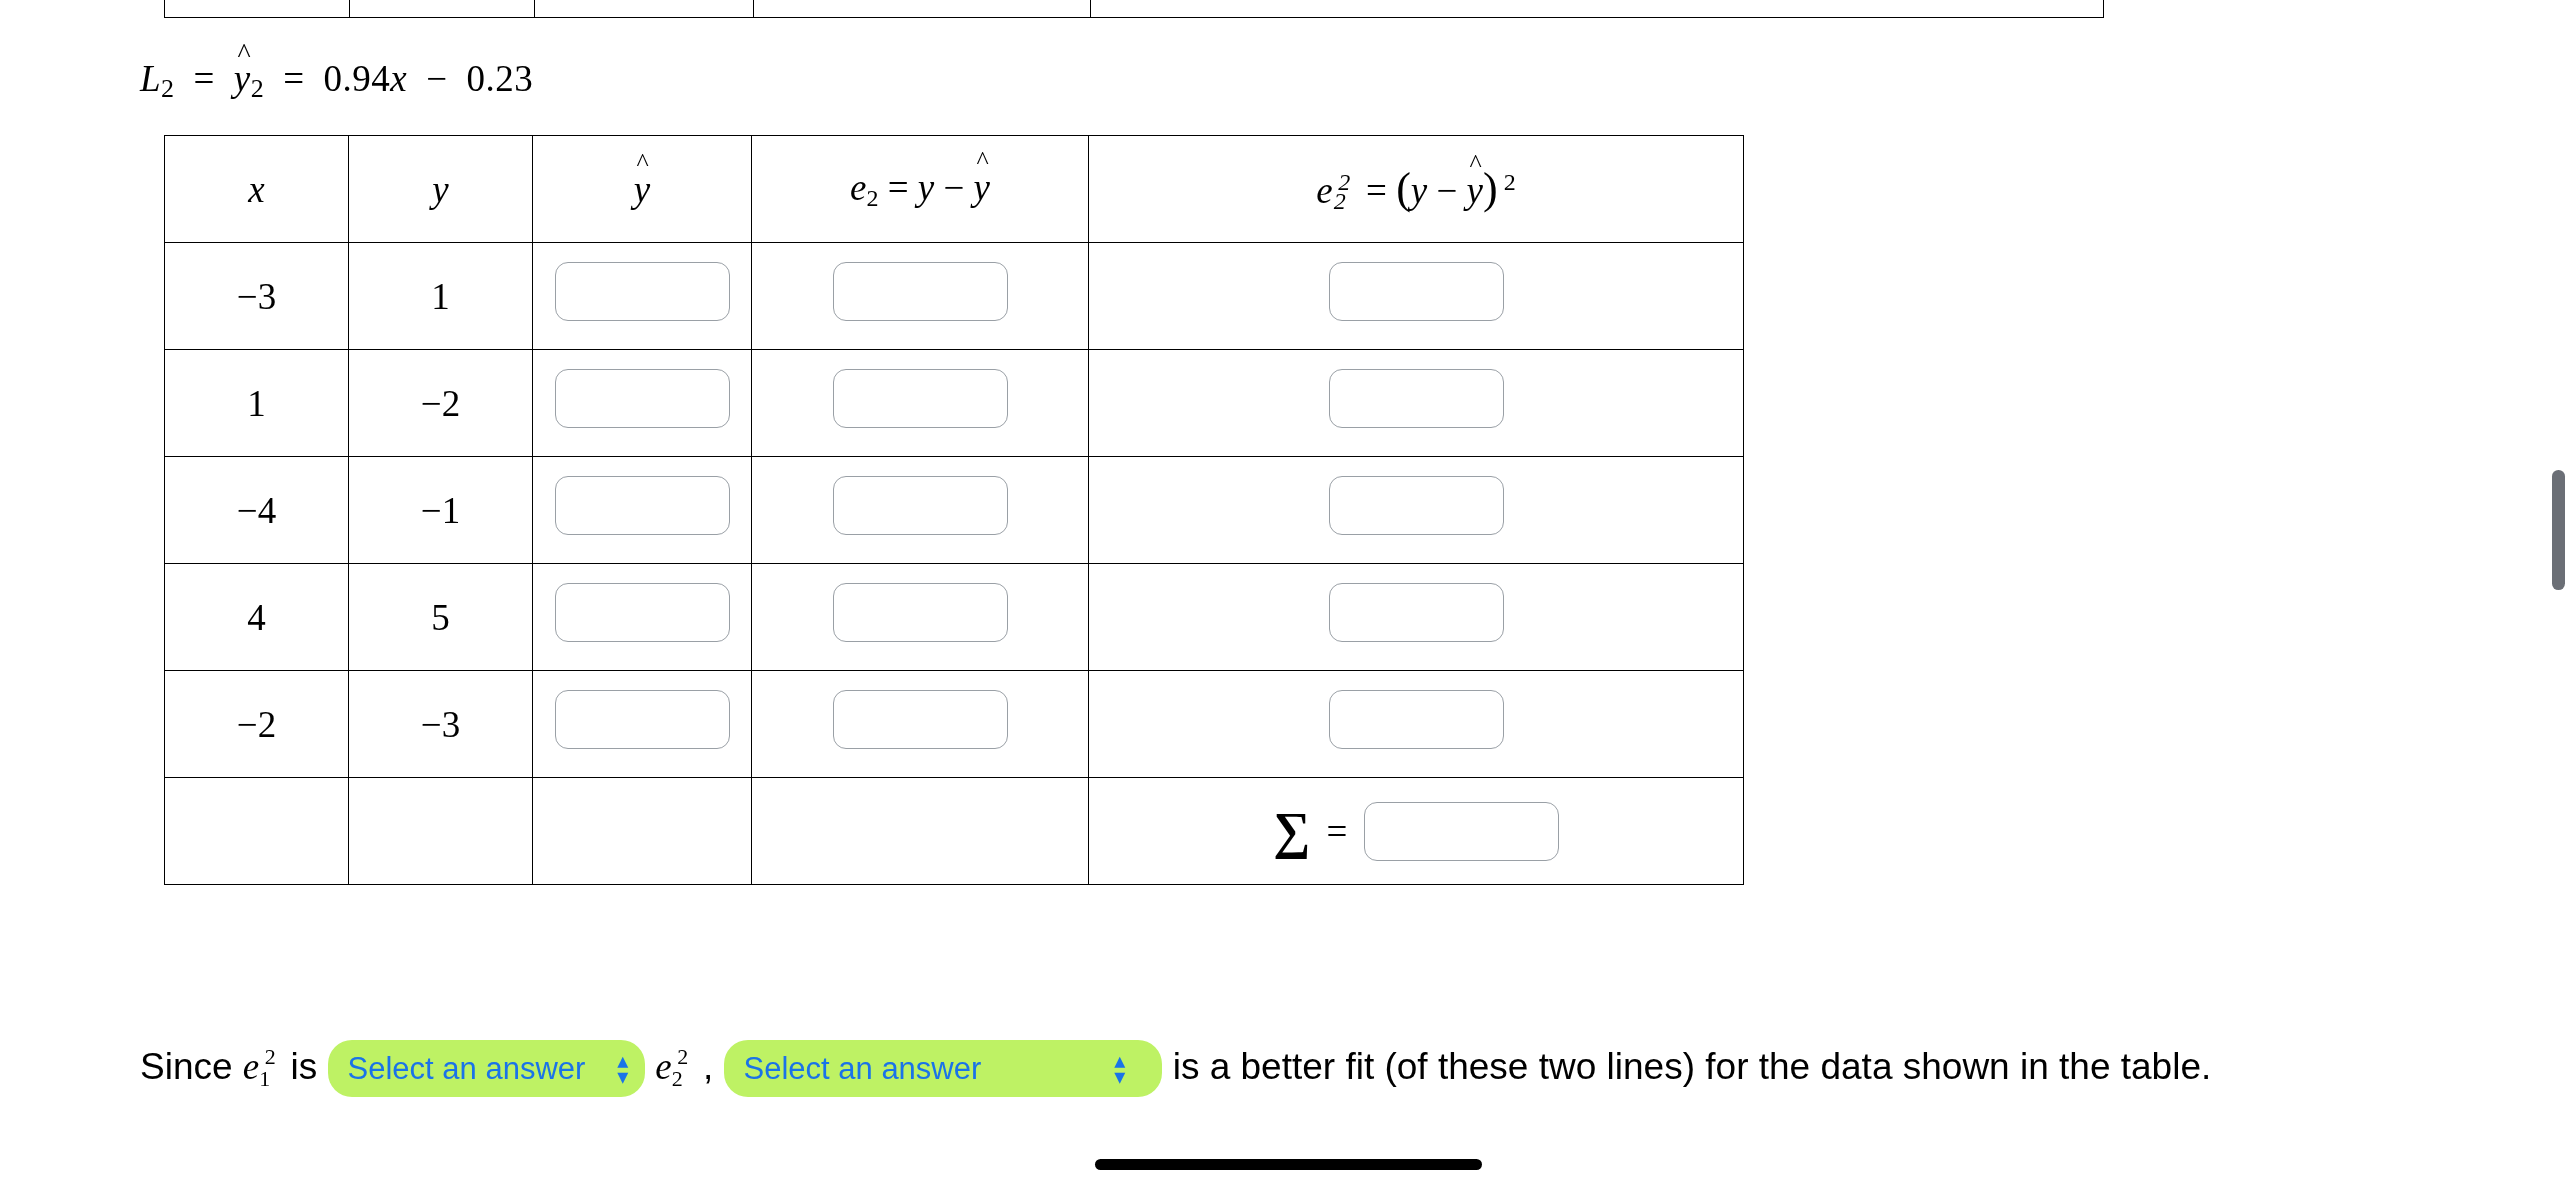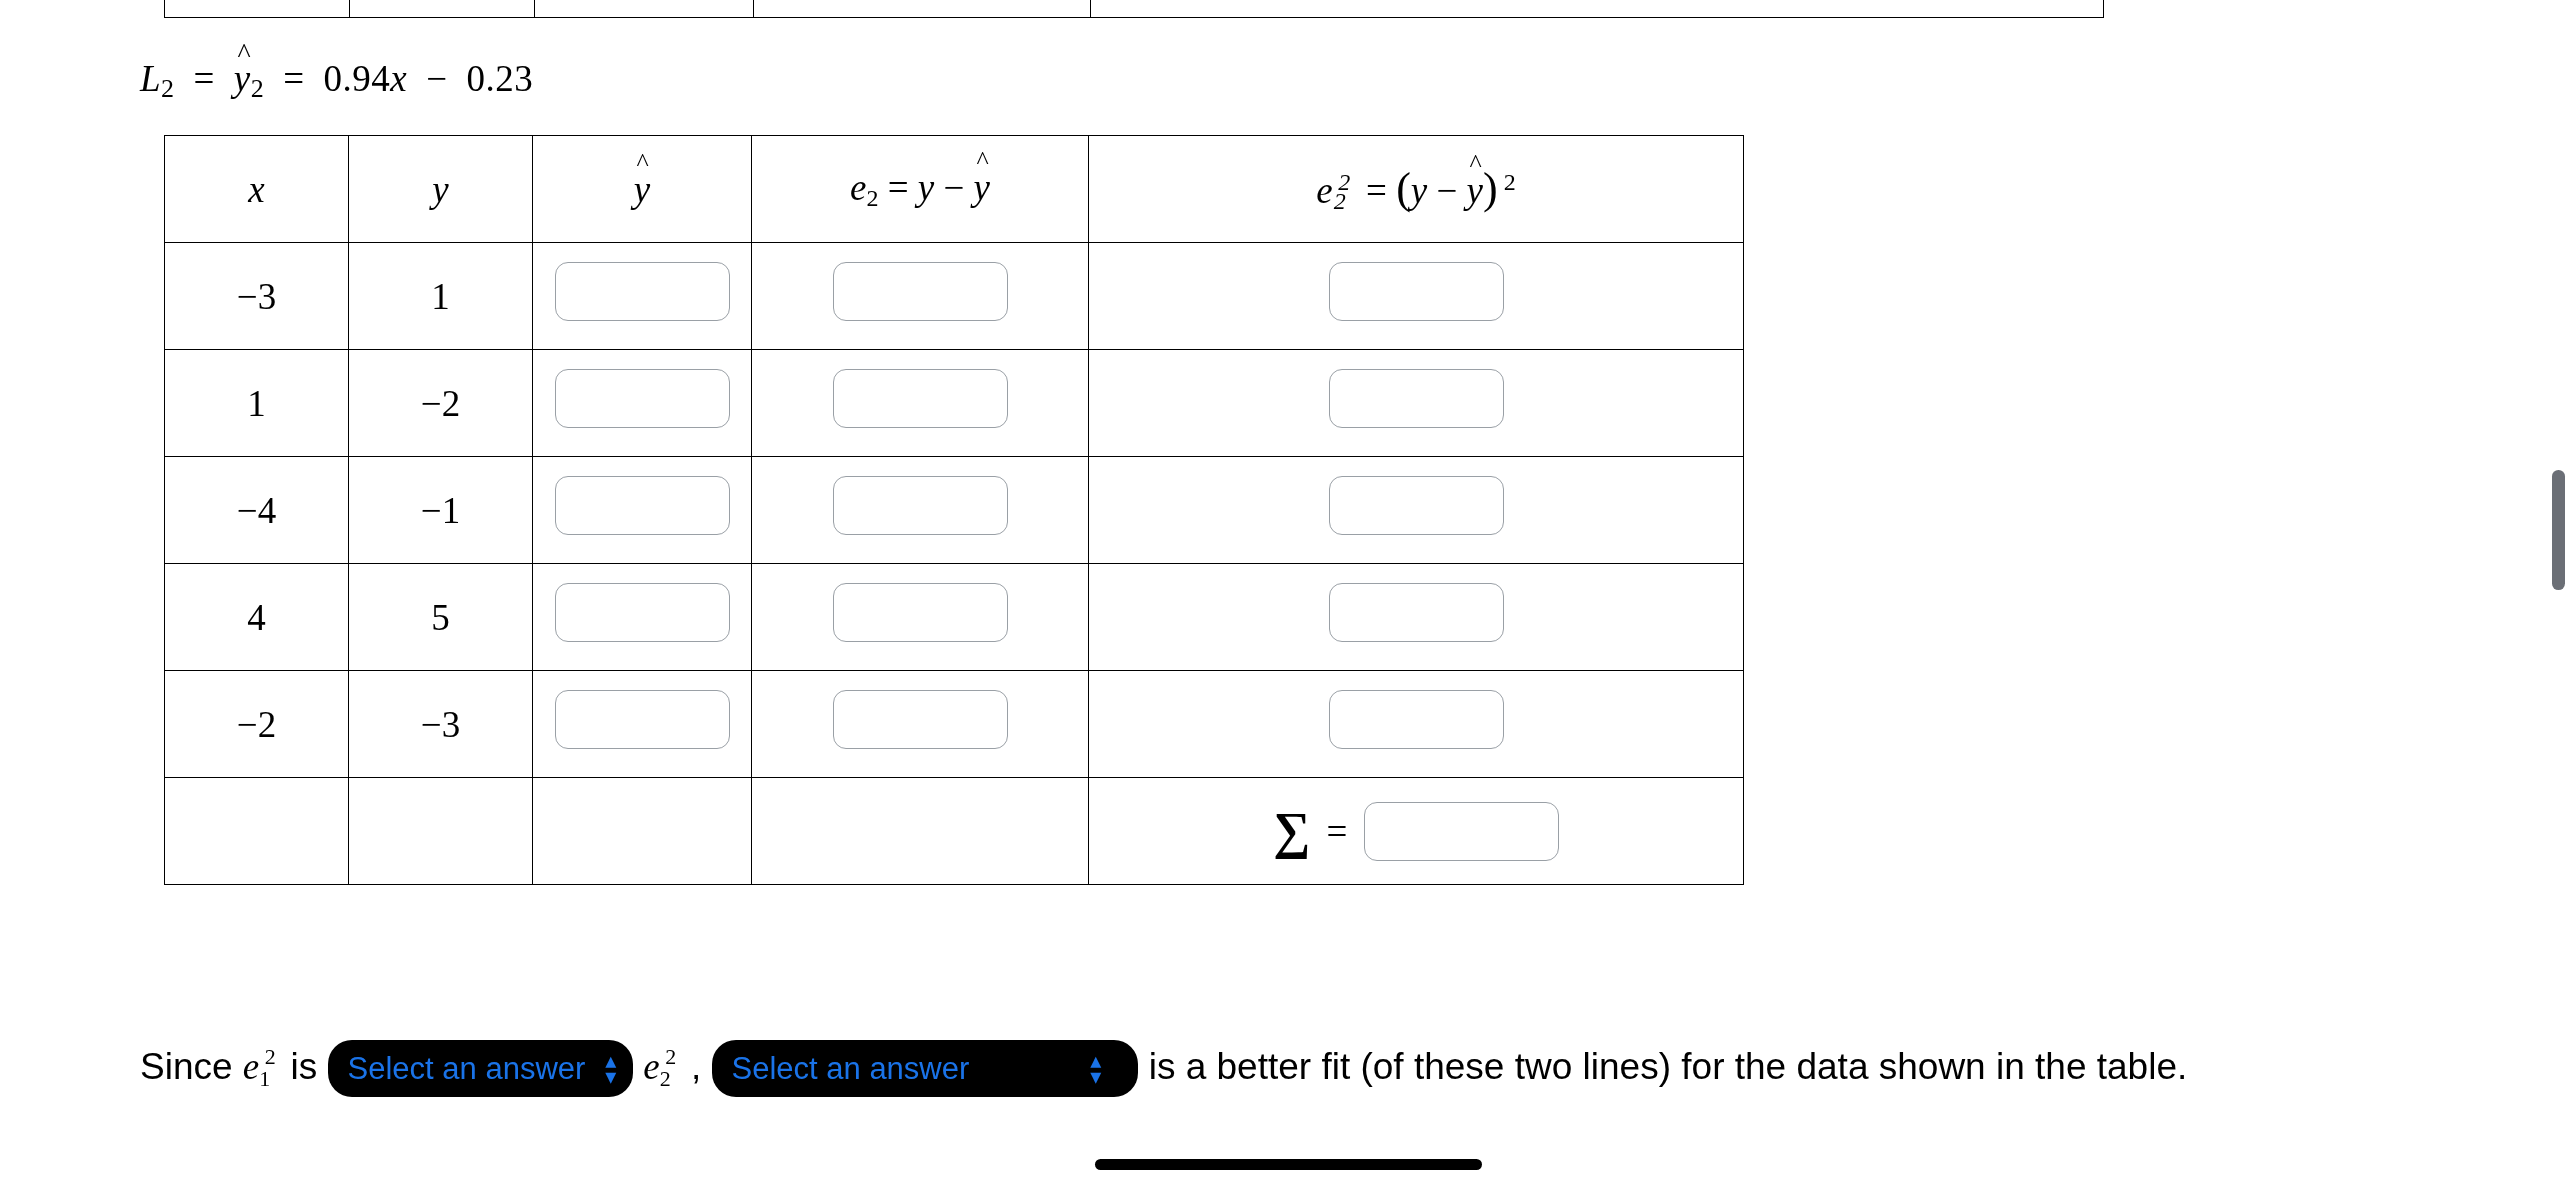--- a/index.html
+++ b/index.html
@@ -100,26 +100,26 @@
     font-family:-apple-system, "Helvetica Neue", Arial, sans-serif;
     font-size:37px;
     line-height:1.6;
   }
   .bottom .math{font-family:"Times New Roman", Georgia, serif; font-style:italic;}
   .bottom .su{font-size:22px; vertical-align:-7.4px; font-style:normal;}
   .bottom .sp{font-size:22px; vertical-align:14.7px; font-style:normal;}
 
   .sel{
     display:inline-flex; align-items:center;
-    background:#000000;
+    background:#bef264;
     border-radius:24px;
     padding:3.7px 16.6px 3.7px 20px;
     font-size:31px;
     color:#1a73e8;
-    gap:20px;
+    gap:32px;
     justify-content:center;
   }
   .sel .arrows{
     color:#1a73e8; font-size:22px; line-height:0.7; display:flex; flex-direction:column; align-items:center;
   }
   .sel .arrows span{display:block;}
   .sel.wider{padding-right:37px;}
   .sel.wider .label{padding-right:101px;}
 
   .homebar{

